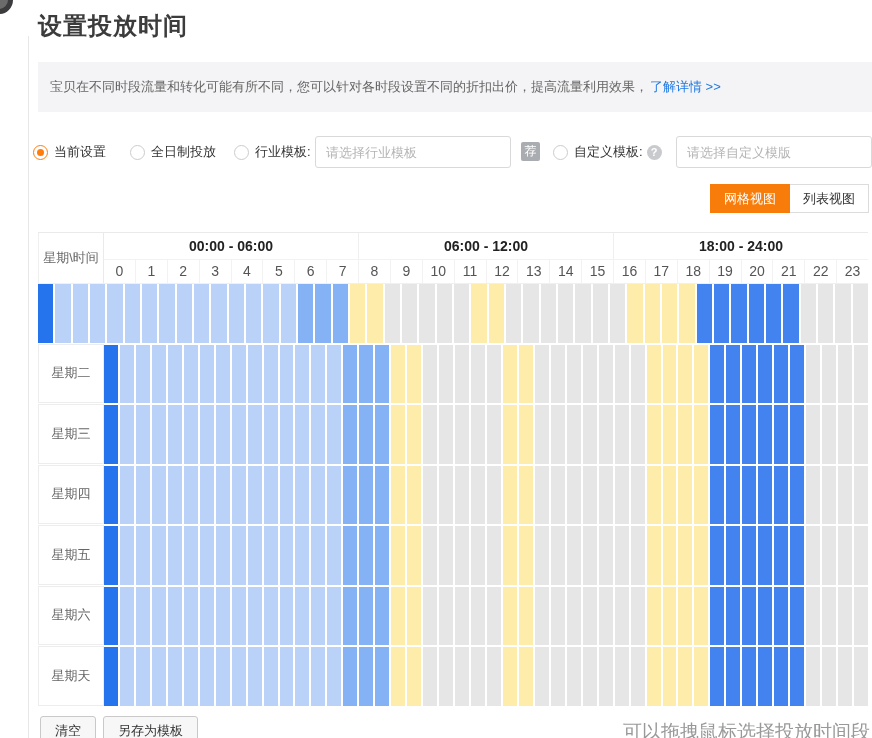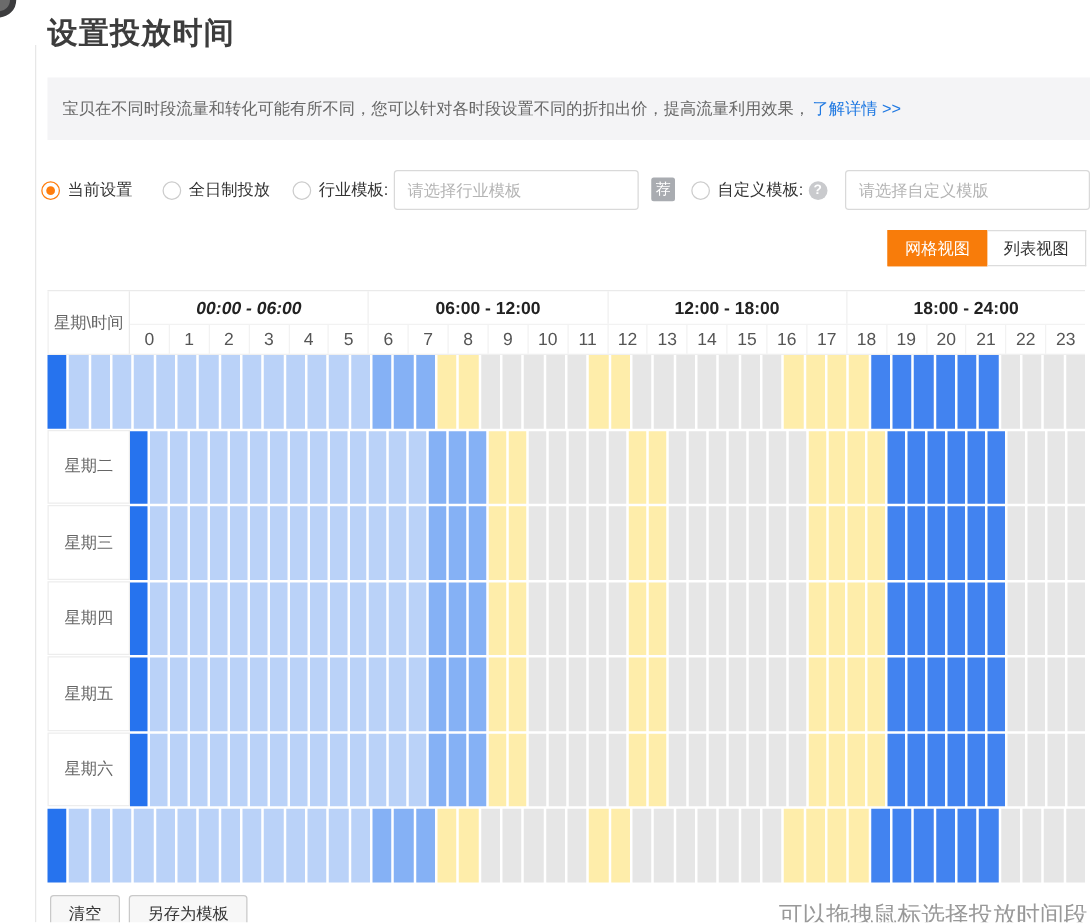--- a/index.html
+++ b/index.html
@@ -44,21 +44,21 @@
   .vt-list{background:#fff;color:#333;border:1px solid #dcdcdc;border-left:none;}
 
   .schedule{position:absolute;left:38px;top:232px;width:830px;}
   .sched-header{display:flex;border-top:1px solid #eaeaea;border-bottom:1px solid #f0f0f0;}
   .corner-cell{width:66px;height:50px;box-sizing:border-box;border-left:1px solid #efefef;border-right:1px solid #eaeaea;
                display:flex;align-items:center;justify-content:center;font-size:13px;color:#666;}
   .header-right{flex:1;}
   .group-row{display:flex;height:26px;}
   .group-cell{flex:1;display:flex;align-items:center;justify-content:center;font-weight:bold;font-size:14px;color:#222;
               border-left:1px solid #efefef;}
-  .group-cell:first-child{border-left:none;font-style:italic;}
+  .group-cell:first-child{border-left:none;}
   .hour-row{display:flex;height:23px;border-top:1px solid #f2f2f2;}
   .hour-cell{flex:1;text-align:center;line-height:23px;font-size:14px;color:#555;border-left:1px solid #f2f2f2;}
   .hour-cell:first-child{border-left:none;}
 
   .grid-body{}
   .day-row{display:flex;height:58.5px;margin-bottom:2px;}
   .day-label{width:66px;box-sizing:border-box;border:1px solid #ededed;margin-top:-1px;
              display:flex;align-items:center;justify-content:center;font-size:13px;color:#666;background:#fff;}
   .day-cells{flex:1;display:grid;grid-template-columns:repeat(48,1fr);column-gap:2px;}
   .heat-cell{height:100%;}
@@ -113,21 +113,20 @@
     <div class="vt-btn vt-list">列表视图</div>
   </div>
 
   <div class="schedule">
     <div class="sched-header">
       <div class="corner-cell">星期\时间</div>
       <div class="header-right">
         <div class="group-row">
             <div class="group-cell">00:00 - 06:00</div>
             <div class="group-cell">06:00 - 12:00</div>
-            <div class="group-cell">12:00 - 18:00</div>
             <div class="group-cell">18:00 - 24:00</div>
           </div>
         <div class="hour-row">
             <div class="hour-cell">0</div>
             <div class="hour-cell">1</div>
             <div class="hour-cell">2</div>
             <div class="hour-cell">3</div>
             <div class="hour-cell">4</div>
             <div class="hour-cell">5</div>
             <div class="hour-cell">6</div>
@@ -463,20 +462,21 @@
             <div class="heat-cell" style="background: rgb(66, 131, 240);"></div>
             <div class="heat-cell" style="background: rgb(66, 131, 240);"></div>
             <div class="heat-cell" style="background: rgb(66, 131, 240);"></div>
             <div class="heat-cell" style="background: rgb(230, 230, 230);"></div>
             <div class="heat-cell" style="background: rgb(230, 230, 230);"></div>
             <div class="heat-cell" style="background: rgb(230, 230, 230);"></div>
             <div class="heat-cell" style="background: rgb(230, 230, 230);"></div>
           </div>
         </div>
         <div class="day-row">
+          <div class="day-label">星期天</div>
           <div class="day-cells">
             <div class="heat-cell" style="background: rgb(38, 115, 238);"></div>
             <div class="heat-cell" style="background: rgb(186, 210, 248);"></div>
             <div class="heat-cell" style="background: rgb(186, 210, 248);"></div>
             <div class="heat-cell" style="background: rgb(186, 210, 248);"></div>
             <div class="heat-cell" style="background: rgb(186, 210, 248);"></div>
             <div class="heat-cell" style="background: rgb(186, 210, 248);"></div>
             <div class="heat-cell" style="background: rgb(186, 210, 248);"></div>
             <div class="heat-cell" style="background: rgb(186, 210, 248);"></div>
             <div class="heat-cell" style="background: rgb(186, 210, 248);"></div>

